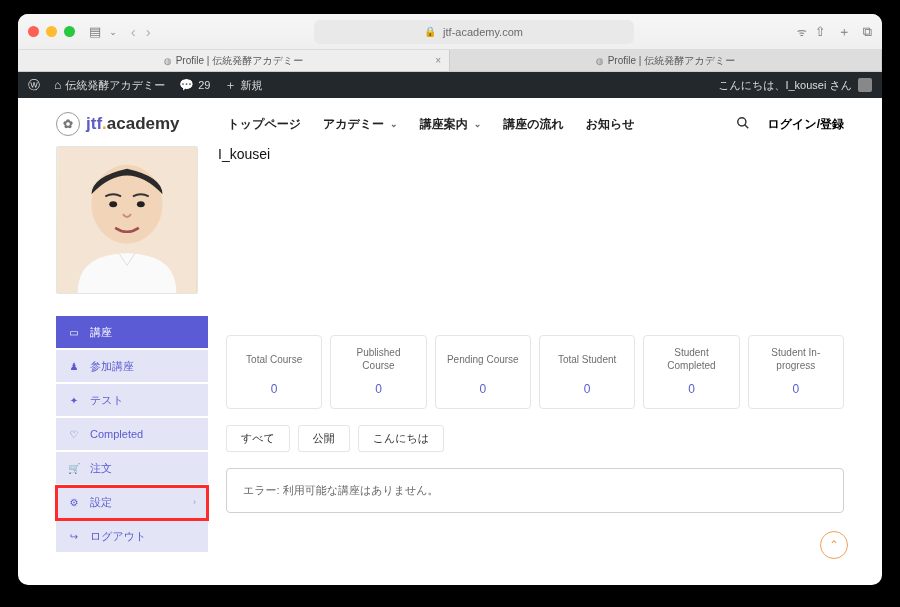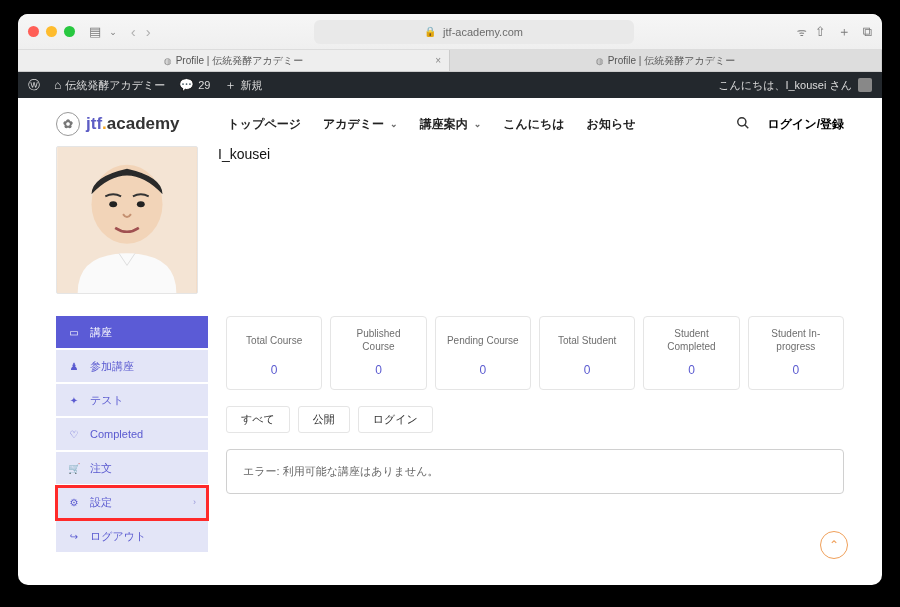--- a/index.html
+++ b/index.html
@@ -187,21 +187,21 @@
       outline:3px solid #ff2a2a;
       outline-offset:-2px;
       z-index:2;
     }
     .side-icon { width:12px; text-align:center; font-size:10px;}
     .side-chevron { margin-left:auto; font-size:9px; color:#9797d8;}
 
     
     .main-panel { flex:1; display:flex; flex-direction:column; gap:16px;}
 
-    .stats-row { display:flex; gap:8px;}
+    .stats-row { display:flex; gap:8px;margin-top:19px;}
     .stat-card {
       flex:1;
       border:1px solid #e5e5e5;
       border-radius:4px;
       padding:10px 8px 12px 8px;
       text-align:center;
       display:flex;
       flex-direction:column;
       gap:10px;
     }
@@ -320,21 +320,21 @@
       <div class="main-nav">
         <span class="nav-item">トップページ</span>
         <span class="nav-item">
           <span>アカデミー</span>
             <span class="caret">⌄</span>
         </span>
         <span class="nav-item">
           <span>講座案内</span>
             <span class="caret">⌄</span>
         </span>
-        <span class="nav-item">こんにちは</span>
+        <span class="nav-item">講座の流れ</span>
         <span class="nav-item">お知らせ</span>
       </div>
       <div class="header-right">
         <span class="search-ico">
           <svg width="14" height="14" viewBox="0 0 24 24" fill="none" stroke="currentColor" stroke-width="2.5">
               <circle cx="10" cy="10" r="7"></circle>
               <line x1="21" y1="21" x2="15" y2="15"></line>
             </svg>
         </span>
         <span>ログイン/登録</span>
@@ -419,21 +419,21 @@
             </div>
             <div class="stat-card">
               <div class="stat-label">Student In-progress</div>
               <div class="stat-value">0</div>
             </div>
           </div>
 
           <div class="filter-row">
             <div class="filter-btn">すべて</div>
             <div class="filter-btn">公開</div>
-            <div class="filter-btn">ログイン</div>
+            <div class="filter-btn">こんにちは</div>
           </div>
 
           <div class="error-box">エラー: 利用可能な講座はありません。</div>
         </div>
       </div>
     </div>
 
     <div class="scroll-top-btn">
       <span>⌃</span>
     </div>

